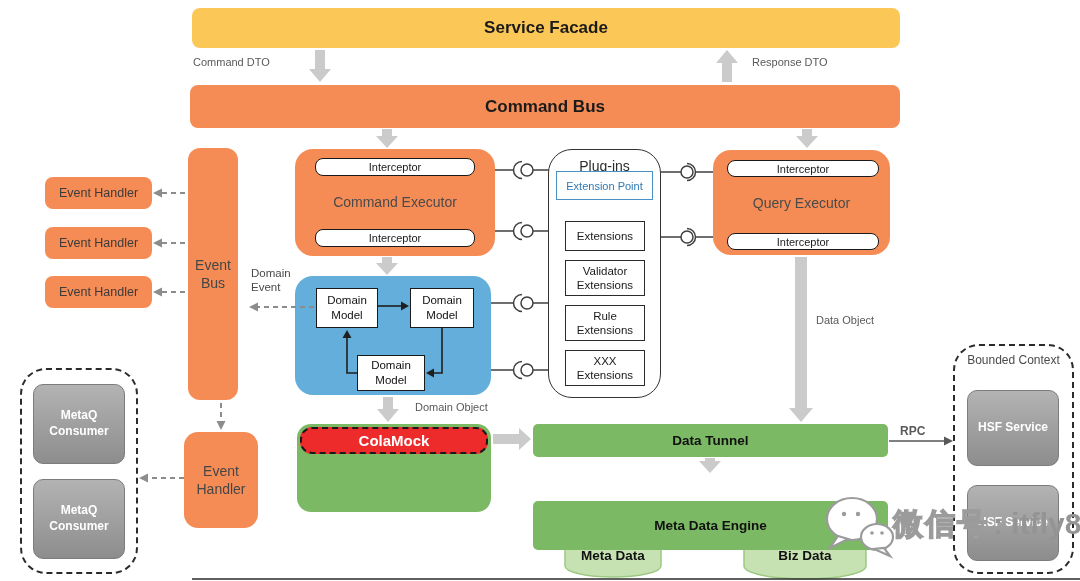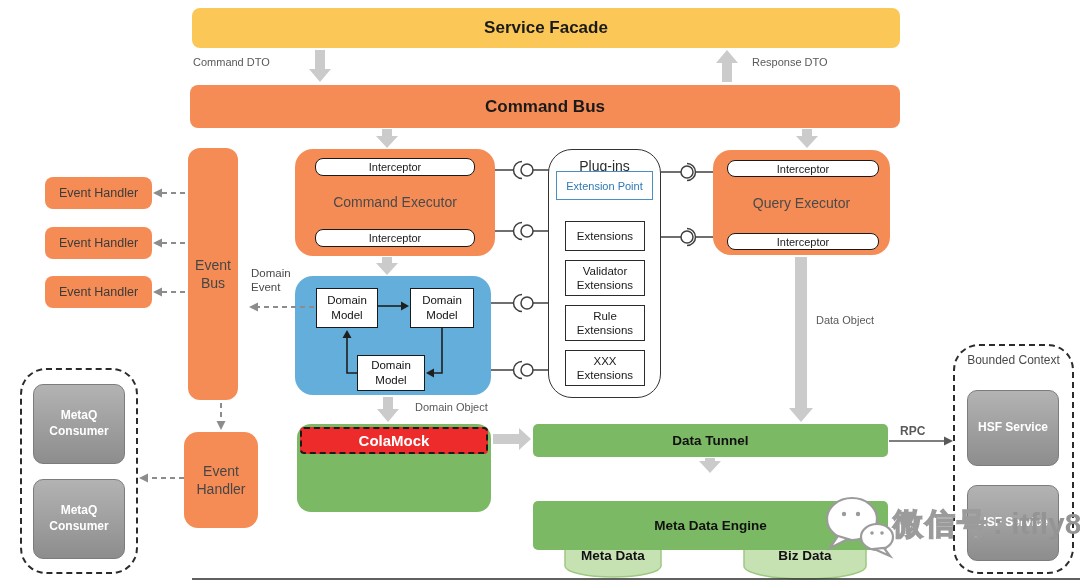--- a/index.html
+++ b/index.html
@@ -24,21 +24,21 @@
   .plug-title{font-size:14px;color:#2b2b2b;z-index:3}
   .extpoint{background:#fff;border:1.5px solid #4A90C4;color:var(--extension_blue);font-size:11px;z-index:3}
   .extitem{background:#fff;border:1.5px solid #2b2b2b;color:#1a1a1a;font-size:11.5px;line-height:1.25;z-index:3}
   .bluebox{background:var(--blue);border-radius:18px}
   .dm{background:#fff;border:1.6px solid #1a1a1a;font-size:11.5px;line-height:1.3;color:#111;z-index:3}
   .smh{background:var(--orange);border-radius:8px;font-size:12.5px;color:#3b3b3b}
   .eventbus{background:var(--orange);border-radius:12px;font-size:14px;color:#464646;line-height:1.3}
   .ehlg{background:var(--orange);border-radius:14px;font-size:14px;color:#464646;line-height:1.3}
   .repo{background:var(--green);border-radius:14px}
   .repolabel{font-size:17px;color:#111;z-index:3}
-  .mock{background:var(--red);border:2px dashed #1a1a1a;border-radius:4px;color:#fff;
+  .mock{background:var(--red);border:2px dashed #1a1a1a;border-radius:12px;color:#fff;
         font-size:15px;font-weight:700;z-index:3}
   .greenbar{background:var(--green);border-radius:5px;font-size:13.5px;font-weight:600;color:#111}
   .graybox{background:linear-gradient(180deg,#b3b3b3,#8d8d8d);border:1px solid #7c7c7c;border-radius:10px;
            color:#fff;font-weight:700;font-size:12px;line-height:1.3;padding:0 8px}
   .dashedbox{border:2px dashed #2b2b2b;border-radius:26px;background:transparent;z-index:1}
   .bctitle{font-size:12px;color:#4a4a4a}
   .flabel{font-size:11px;color:#595959;white-space:nowrap}
   .dlabel{font-size:11.5px;color:#4a4a4a;line-height:1.25}
   .cyllabel{font-size:13.5px;font-weight:700;color:#111;z-index:3}
   .rpclabel{font-size:12px;color:#595959;font-weight:600}

